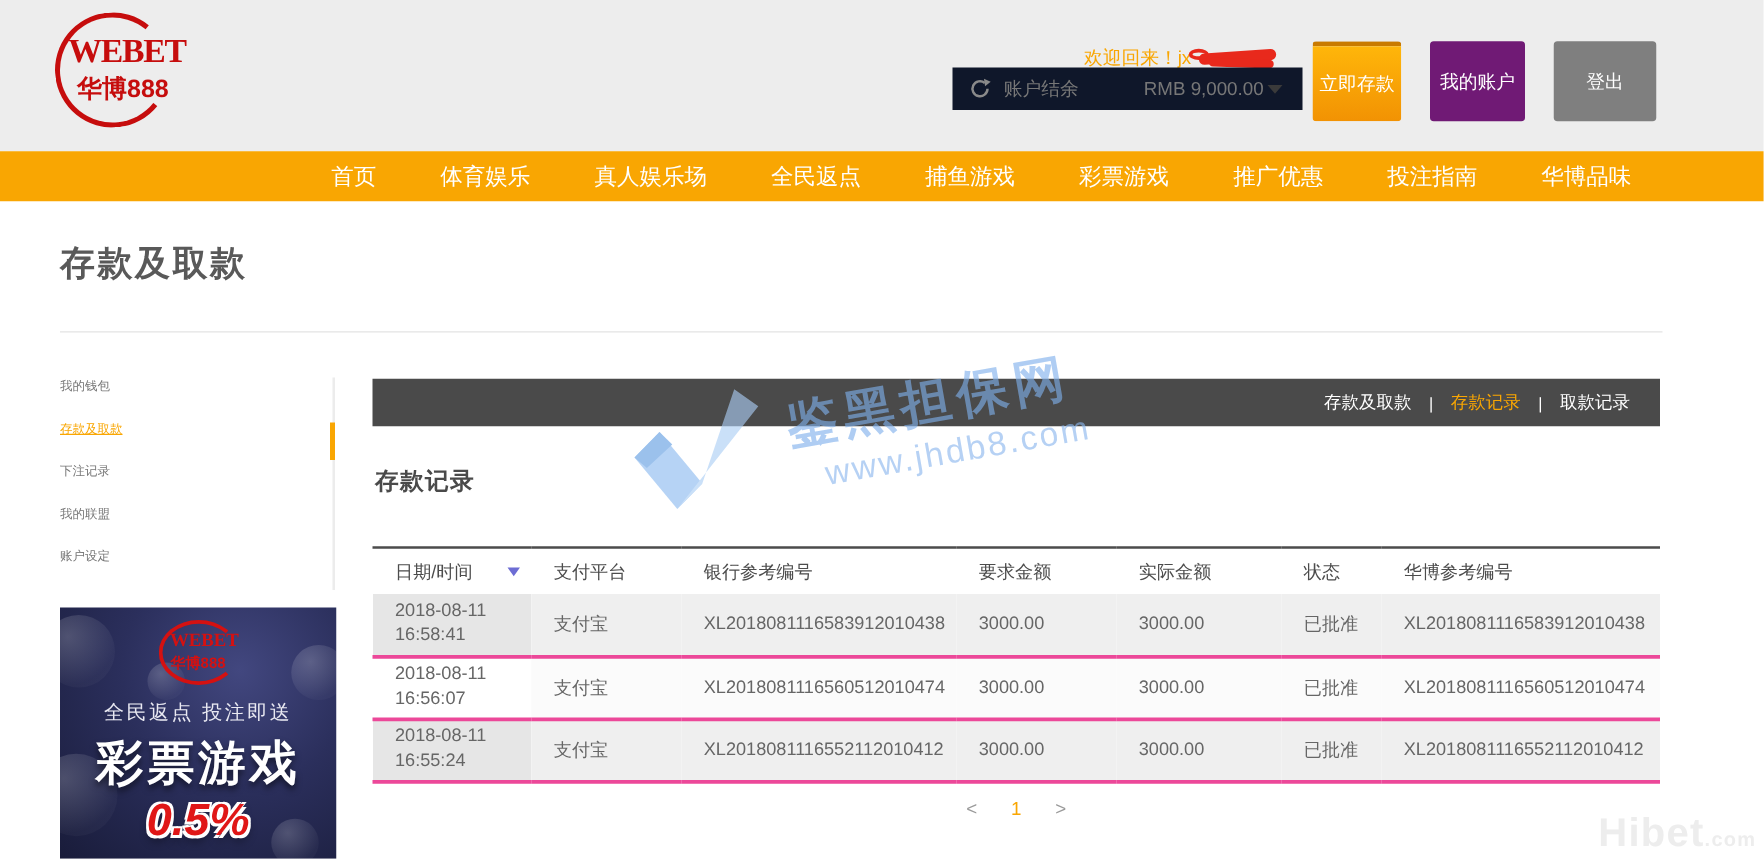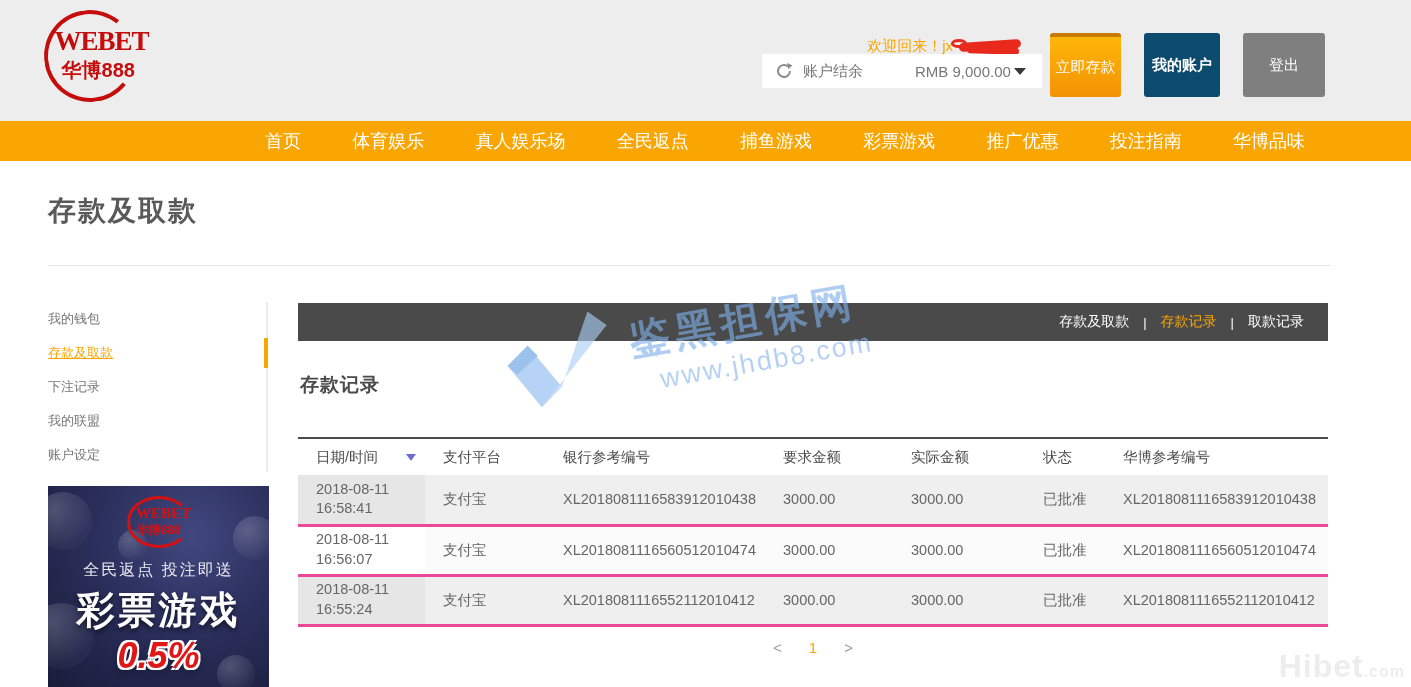--- a/index.html
+++ b/index.html
@@ -26,48 +26,48 @@
   .logo-word-cn { font-size:20px; font-weight:bold; color:#c60d0d; white-space:nowrap; margin-left:14px; transform:rotate(6deg); }
   .logo-sitename { font-size:48px; color:#d01414; letter-spacing:8px; white-space:nowrap; }
 
   .welcome { position:absolute; right:388px; top:37px; color:#f9a602; font-size:15px; white-space:nowrap; }
   .scribble { display:inline-block; position:relative; width:70px; height:16px; vertical-align:middle; }
   .scribble .s1 { position:absolute; left:6px; top:2px; width:62px; height:9px; background:#e8291c; border-radius:5px; transform:rotate(-4deg); }
   .scribble .s2 { position:absolute; left:14px; top:8px; width:52px; height:7px; background:#e8291c; border-radius:4px; transform:rotate(2deg); }
   .scribble .s3 { position:absolute; left:-2px; top:0; width:16px; height:9px; border:3px solid #e8291c; border-radius:50%; }
 
   .balance-box {
-    position:absolute; left:762px; top:54px; width:280px; height:34px; background:#ffffff;
+    position:absolute; left:762px; top:54px; width:280px; height:34px; background:#0f172a;
     display:flex; align-items:center; font-size:15px; color:#777;
   }
   .refresh-icon { margin-left:13px; width:18px; height:18px; cursor:pointer; flex:0 0 auto; }
   .balance-label { margin-left:10px; }
   .balance-value { margin-left:52px; }
   .balance-caret { margin-left:auto; margin-right:16px; width:0; height:0; border-left:6px solid transparent; border-right:6px solid transparent; border-top:7px solid #3a3a3a; cursor:pointer; }
 
   .header-buttons { position:absolute; right:86px; top:33px; display:flex; gap:23px; }
   .hbtn { height:64px; border:none; color:#fff; font-size:15px; border-radius:3px; cursor:pointer;
           font-family:inherit; display:flex; align-items:center; justify-content:center; }
   .hbtn-deposit { width:71px; background:linear-gradient(#ffb60a,#f29203); border-top:4px solid #c97a00; }
-  .hbtn-account { width:76px; background:#0c4a6e;font-weight:bold; }
+  .hbtn-account { width:76px; background:#701a75; }
   .hbtn-logout { width:82px; background:#7f7f7f; }
 
   
   .main-nav { position:absolute; top:121px; left:0; width:100%; height:40px; background:#f9a602; }
   .main-nav ul { position:absolute; left:265px; right:106px; top:0; height:100%; list-style:none;
                  display:flex; align-items:center; justify-content:space-between; }
   .main-nav li { color:#fff; font-size:18px; cursor:pointer; white-space:nowrap; }
 
   
   .page-title { position:absolute; left:48px; top:192px; font-size:28px; font-weight:bold; color:#595959; letter-spacing:2px; }
   .title-divider { position:absolute; left:48px; right:81px; top:265px; height:1px; background:#e4e4e4; }
 
   
   .sidebar { position:absolute; left:48px; top:302px; width:220px; border-right:2px solid #ececec; }
-  .sidebar-item { position:relative; height:34px; display:flex; align-items:center; font-size:13px; color:#777; cursor:pointer; }
+  .sidebar-item { position:relative; height:34px; display:flex; align-items:flex-start; font-size:10px; color:#777; cursor:pointer; }
   .sidebar-item.active { color:#f9a602; text-decoration:underline; }
   .active-indicator { position:absolute; right:-2px; top:2px; width:4px; height:30px; background:#f9a602; }
 
   
   .promo-banner {
     position:absolute; left:48px; top:486px; width:221px; height:201px; overflow:hidden; cursor:pointer;
     background:radial-gradient(circle at 65% 25%, #42477f 0%, #2b2f5c 45%, #191c3a 100%);
     display:flex; flex-direction:column; align-items:center;
   }
   .ball { position:absolute; border-radius:50%;

